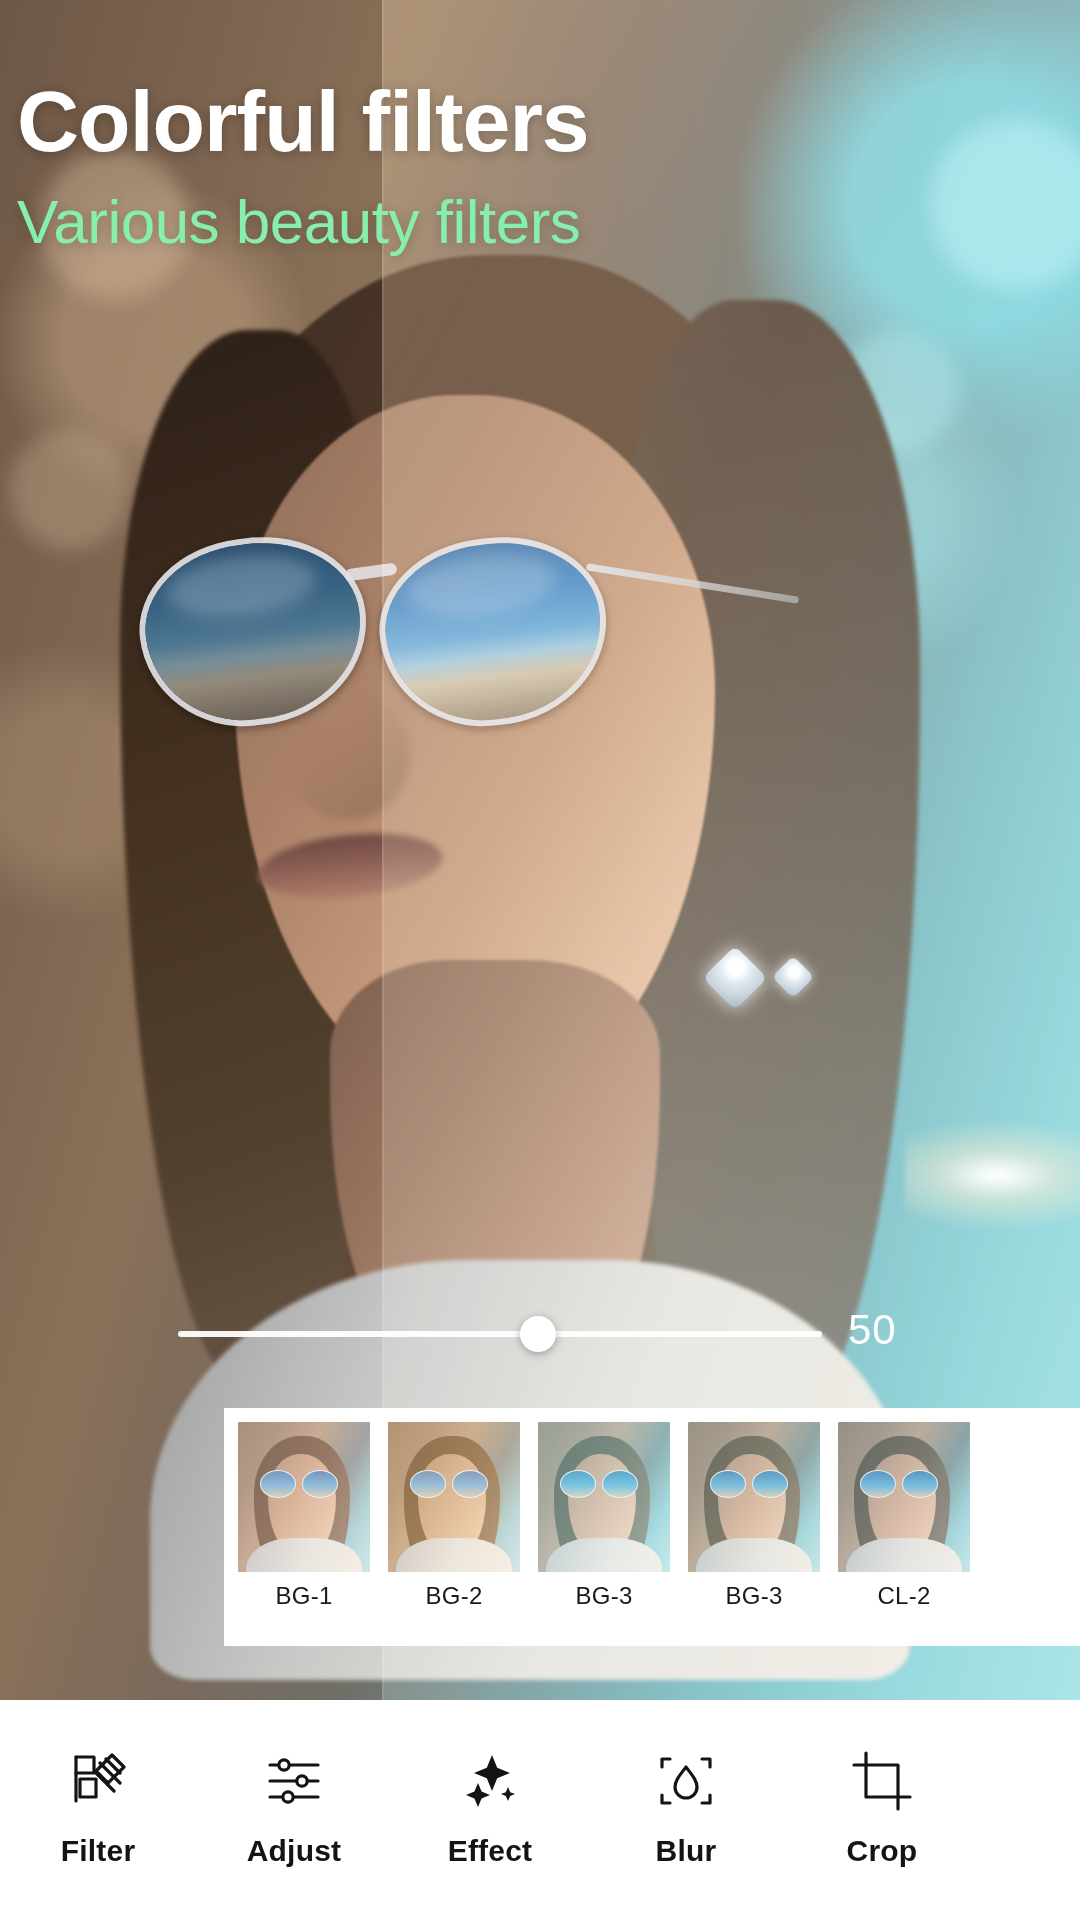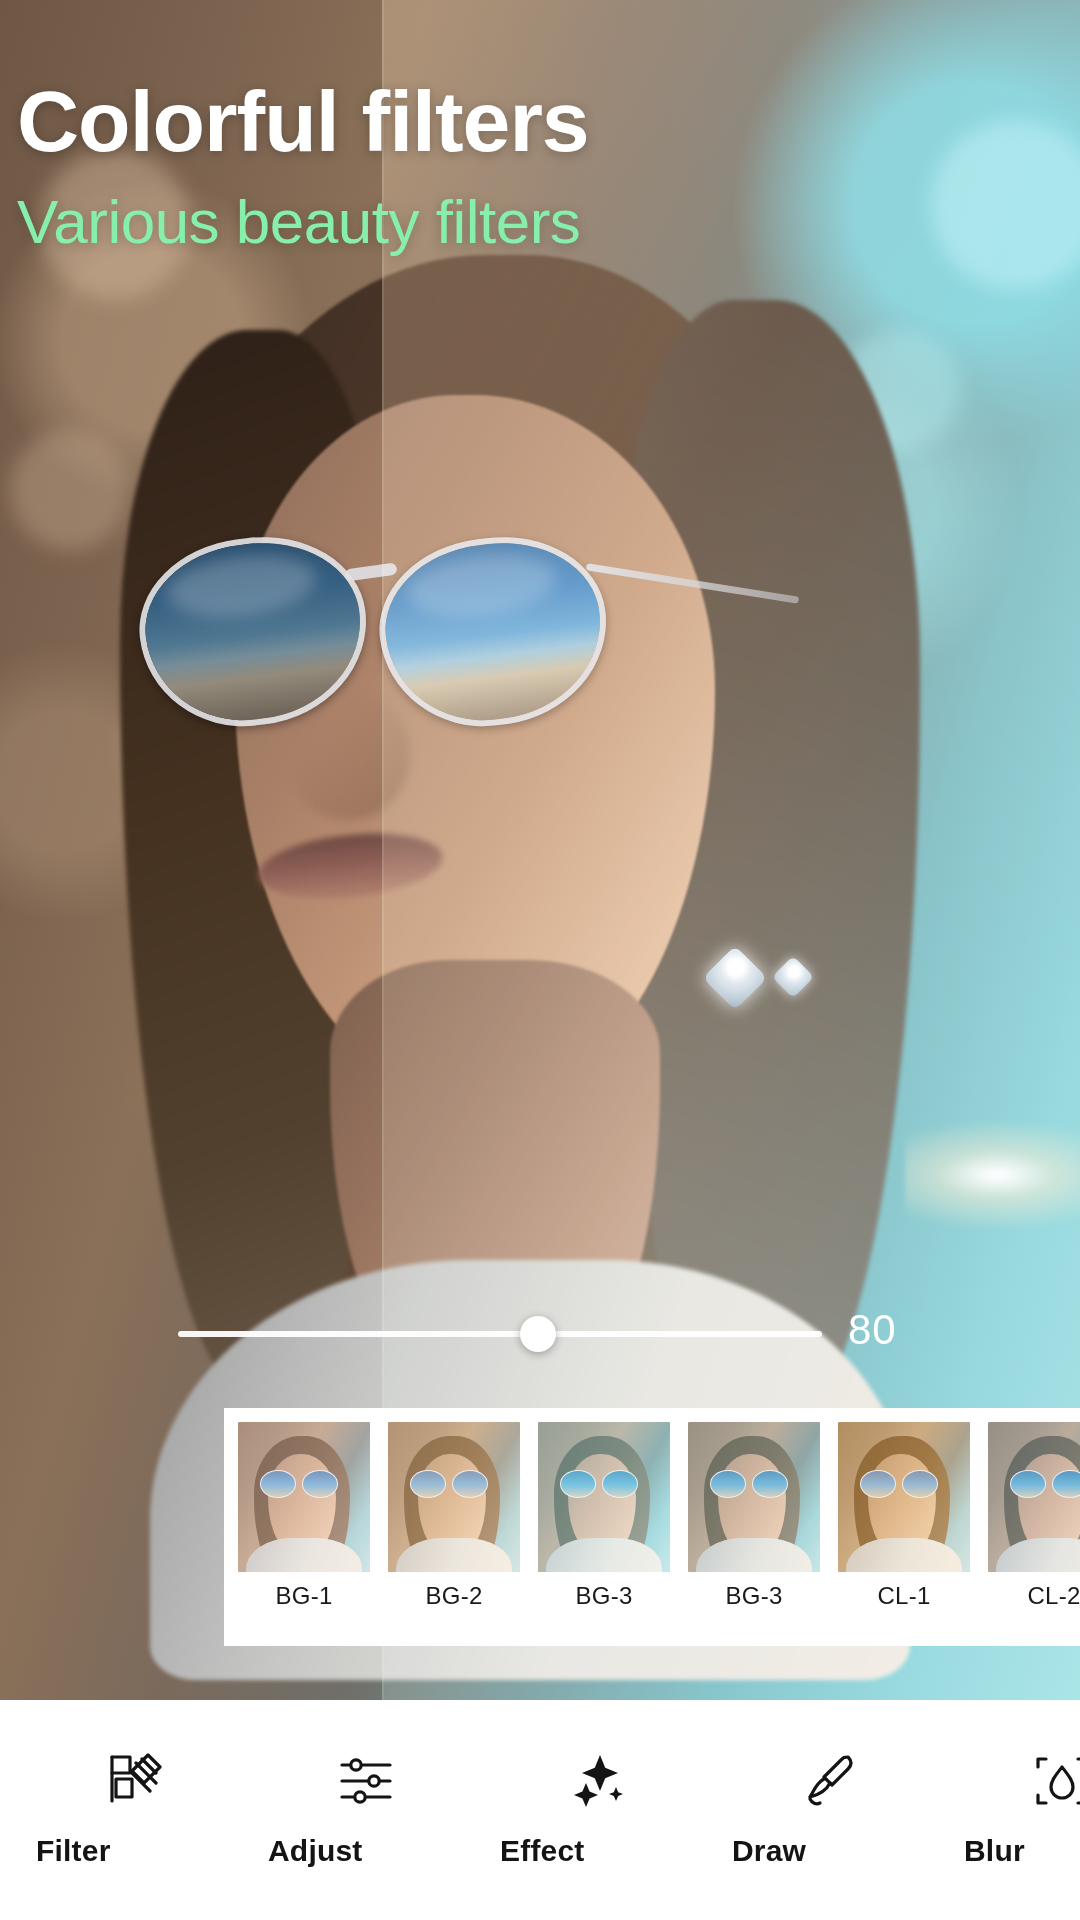--- a/index.html
+++ b/index.html
@@ -362,22 +362,21 @@
   }
   .tool-list {
     position: absolute;
     left: 0; top: 42px;
     display: flex;
     width: 1080px;
   }
   .tool {
     width: 196px;
     flex: 0 0 196px;
-    text-align: left;
-    margin-left: 36px;
+    text-align: center;
   }
   .tool .ico {
     height: 78px;
     display: flex;
     align-items: center;
     justify-content: center;
   }
   .tool .tlabel {
     margin-top: 14px;
     font-size: 30px;
@@ -434,21 +433,21 @@
   </div>
 
   <div class="headings">
     <div class="title">Colorful filters</div>
     <div class="subtitle">Various beauty filters</div>
   </div>
 
   <div class="slider-row">
     <div class="slider-track"></div>
     <div class="slider-thumb"></div>
-    <div class="slider-value">80</div>
+    <div class="slider-value">50</div>
   </div>
 
   <div class="filter-strip">
     <div class="filter-list" id="filter-list">
         <div class="filter-item">
           <div class="filter-thumb">
             <div class="t-base"></div>
             <div class="t-hair"></div>
             <div class="t-face"></div>
             <div class="t-glass">
@@ -505,34 +504,20 @@
         <div class="filter-item">
           <div class="filter-thumb">
             <div class="t-base"></div>
             <div class="t-hair"></div>
             <div class="t-face"></div>
             <div class="t-glass">
               <div class="t-lens a"></div>
               <div class="t-lens b"></div>
             </div>
             <div class="t-shoulder"></div>
-            <div class="t-tint" style="background:rgba(255,170,60,0.42)"></div>
-          </div>
-          <div class="filter-label">CL-1</div>
-        </div>
-        <div class="filter-item">
-          <div class="filter-thumb">
-            <div class="t-base"></div>
-            <div class="t-hair"></div>
-            <div class="t-face"></div>
-            <div class="t-glass">
-              <div class="t-lens a"></div>
-              <div class="t-lens b"></div>
-            </div>
-            <div class="t-shoulder"></div>
             <div class="t-tint" style="background:rgba(150,215,225,0.34)"></div>
           </div>
           <div class="filter-label">CL-2</div>
         </div>
       </div>
   </div>
 
   <div class="toolbar">
     <div class="tool-list" id="tool-list">
         <div class="tool">
@@ -564,30 +549,20 @@
               <path fill="#141414" d="M34 6 l5.2 12.8 L52 24 l-12.8 5.2 L34 42 l-5.2-12.8 L16 24 l12.8-5.2 z"></path>
               <path fill="#141414" d="M20 34 l3.6 8.6 L32 46 l-8.4 3.4 L20 58 l-3.6-8.6 L8 46 l8.4-3.4 z"></path>
               <path fill="#141414" d="M50 38 l2.2 5.2 L57 45 l-4.8 1.9 L50 52 l-2.2-5.1 L43 45 l4.8-1.8 z"></path>
             </svg>
           </div>
           <div class="tlabel">Effect</div>
         </div>
         <div class="tool">
           <div class="ico">
             <svg width="64" height="64" viewBox="0 0 64 64">
-              <path stroke="#141414" stroke-width="3.2" fill="none" stroke-linecap="round" stroke-linejoin="round" d="M50 8 c4 4 4 8 0 12 L34 36 l-8-8 L42 12 c4-4 4-4 8-4 z"></path>
-              <path stroke="#141414" stroke-width="3.2" fill="none" stroke-linecap="round" stroke-linejoin="round" d="M26 30 c-8 4 -10 12 -14 18 c8 -2 16 -6 20 -14"></path>
-              <path stroke="#141414" stroke-width="3.2" fill="none" stroke-linecap="round" stroke-linejoin="round" d="M12 50 c2 4 6 6 10 4"></path>
-            </svg>
-          </div>
-          <div class="tlabel">Draw</div>
-        </div>
-        <div class="tool">
-          <div class="ico">
-            <svg width="64" height="64" viewBox="0 0 64 64">
               <path stroke="#141414" stroke-width="3.2" fill="none" stroke-linecap="round" stroke-linejoin="round" d="M8 18 v-8 h8 M56 18 v-8 h-8 M8 46 v8 h8 M56 46 v8 h-8"></path>
               <path stroke="#141414" stroke-width="3.2" fill="none" stroke-linecap="round" stroke-linejoin="round" d="M32 18 c7 9 11 14 11 20 a11 11 0 0 1 -22 0 c0-6 4-11 11-20 z"></path>
             </svg>
           </div>
           <div class="tlabel">Blur</div>
         </div>
         <div class="tool">
           <div class="ico">
             <svg width="64" height="64" viewBox="0 0 64 64">
               <path stroke="#141414" stroke-width="3.2" fill="none" stroke-linecap="round" stroke-linejoin="round" d="M16 4 v44 h44"></path>

